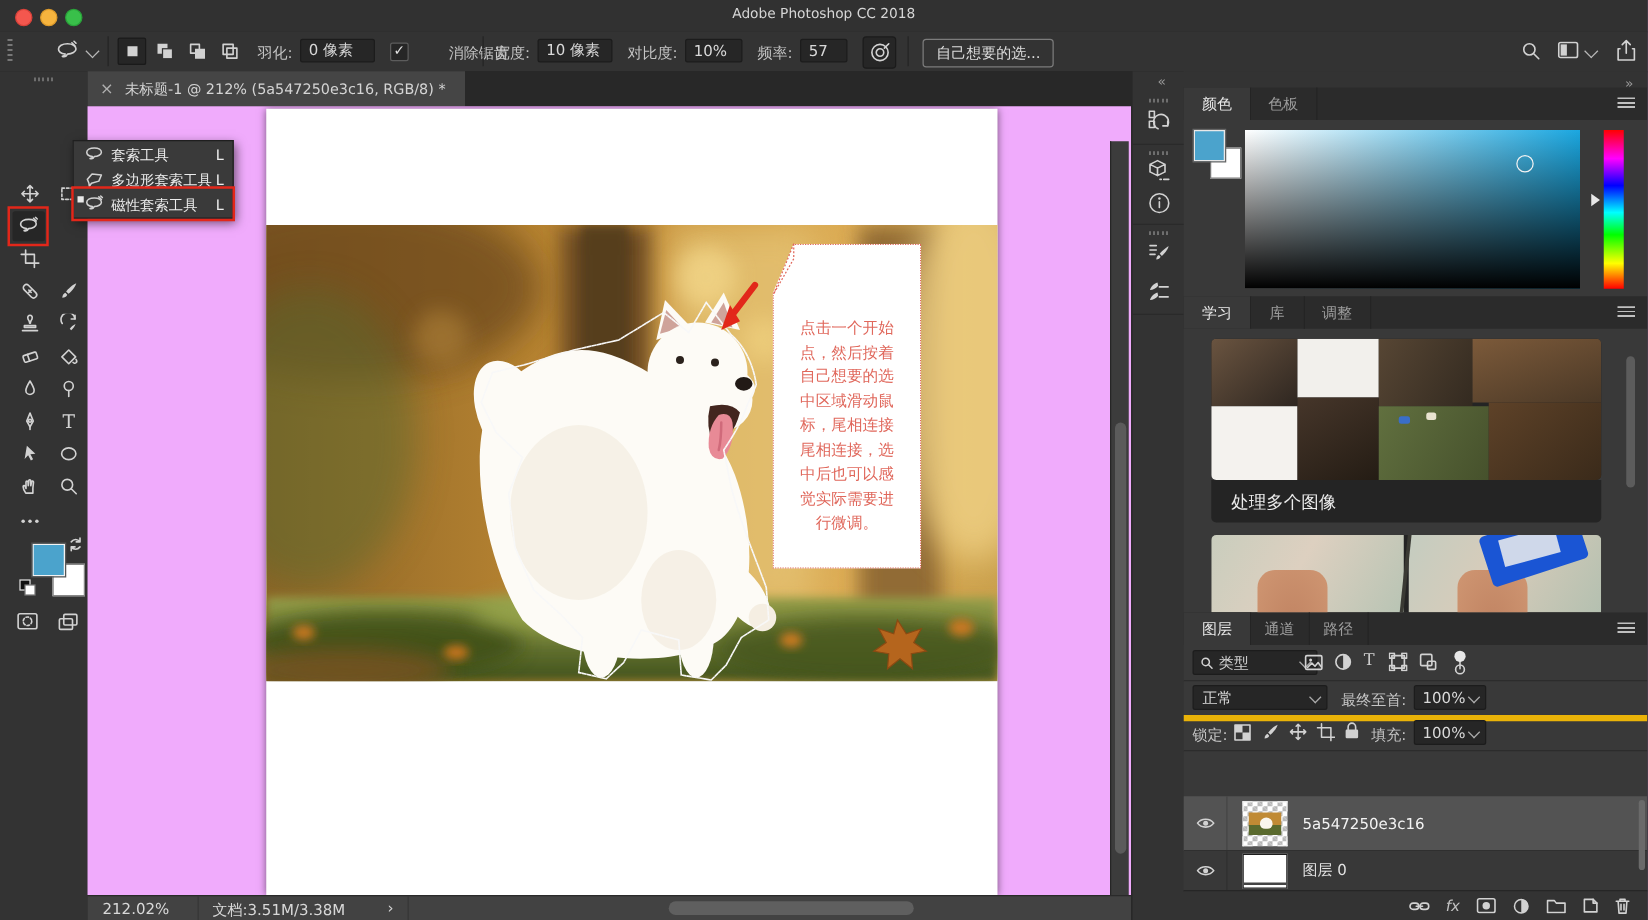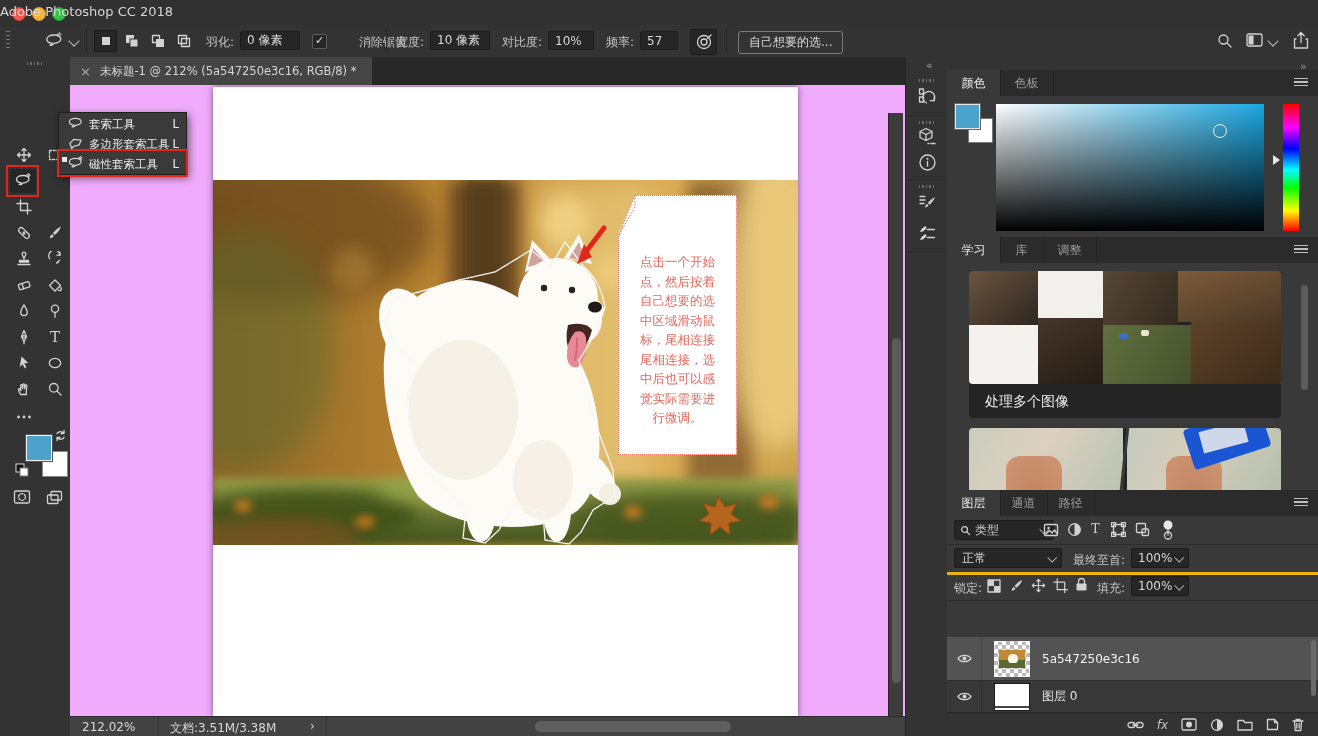--- a/index.html
+++ b/index.html
@@ -8,21 +8,21 @@
   .abs{position:absolute;}
   svg{display:block;}
   .ic{stroke:#d2d2d2;fill:none;stroke-width:1.3;stroke-linecap:round;stroke-linejoin:round;}
   .icf{fill:#d2d2d2;stroke:none;}
   
   #titlebar{left:0;top:0;width:1318px;height:25px;background:#313131;border-bottom:1px solid #232323;}
   .tl{top:6.5px;width:12px;height:12px;border-radius:50%;}
   #tl-close{left:12px;background:#f4574e;border:1px solid #d9423a;}
   #tl-min{left:32px;background:#f6b43e;border:1px solid #dd9b2b;}
   #tl-zoom{left:52px;background:#39c04a;border:1px solid #2aa23a;}
-  #win-title{left:0;right:0;top:4px;text-align:left;color:#d6d6d6;font-size:13px;}
+  #win-title{left:0;right:0;top:4px;text-align:center;color:#d6d6d6;font-size:11px;}
   
   #optionsbar{left:0;top:25px;width:1318px;height:32px;background:#333;border-bottom:1px solid #242424;}
   .grip{width:4px;background-image:repeating-linear-gradient(#777 0 1.5px,transparent 1.5px 4px);}
   .opt-label{top:9px;color:#c4c4c4;}
   .opt-input{height:19px;background:#262626;border:1px solid #1c1c1c;border-radius:2px;color:#d8d8d8;
              display:flex;align-items:center;padding:0 6px;box-sizing:border-box;}
   .vsep{width:1px;background:#252525;}
   .chev{width:7px;height:7px;border-right:1.4px solid #b9b9b9;border-bottom:1.4px solid #b9b9b9;transform:rotate(45deg);}
   .modebtn{top:5px;width:23px;height:22px;border-radius:2px;display:flex;align-items:center;justify-content:center;}
   .modebtn.active{background:#262626;box-shadow:inset 0 0 0 1px #1a1a1a;}
@@ -655,21 +655,21 @@
         </div>
         <div class="abs" style="left:214px;top:3px;">
           <svg width="14" height="22" viewBox="0 0 14 22">
               <path class="ic" d="M7 9v7"></path>
               <rect x="3.5" y="13" width="7" height="7" rx="3.5" class="ic"></rect>
               <circle cx="7" cy="6" r="4.5" fill="#e8e8e8"></circle>
             </svg>
         </div>
       </div>
 
-      <div class="abs lrow" style="top:54px;height:28px;border-bottom:3px solid #eab308;">
+      <div class="abs lrow" style="top:54px;height:28px;border-bottom:5px solid #eab308;">
         <div class="abs dd" style="left:7px;top:4px;width:108px;">
           <span style="margin-left:7px;color:#d8d8d8;">正常</span>
           <span class="ddchev"></span>
         </div>
         <span class="abs llabel" style="left:126px;top:8px;">最终至首:</span>
         <div class="abs dd" style="left:184px;top:4px;width:58px;">
           <span style="margin-left:6px;color:#d8d8d8;">100%</span>
           <span class="ddchev"></span>
         </div>
       </div>

